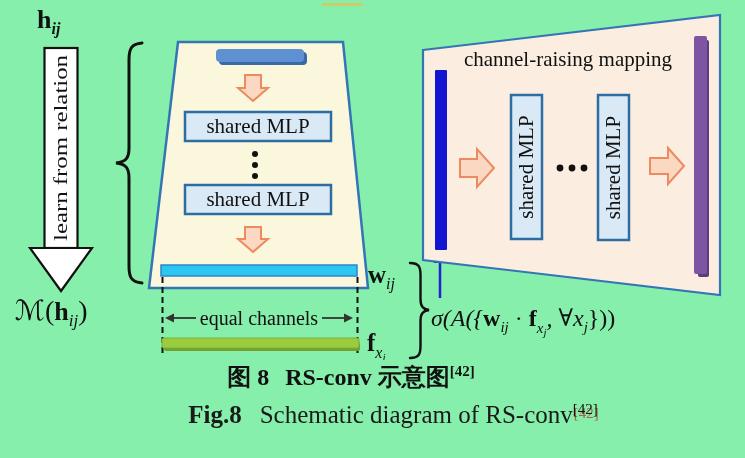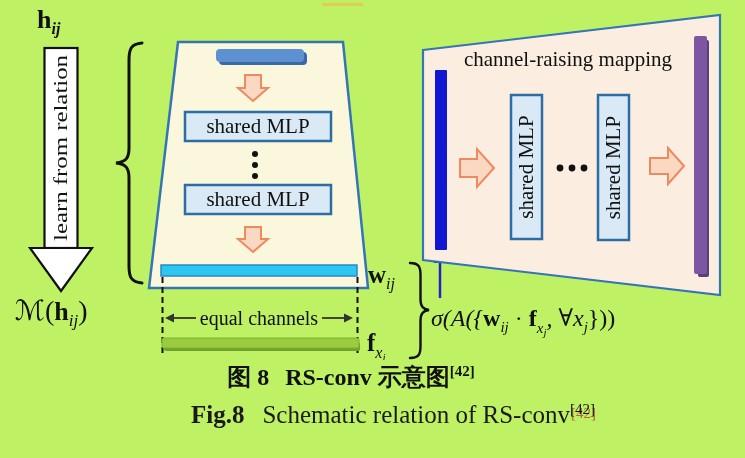--- a/index.html
+++ b/index.html
@@ -1,16 +1,16 @@
 <!DOCTYPE html>
 <html><head>
 <meta charset="utf-8">
 <style>
   html,body{margin:0;padding:0;background:#ffffff;}
-  .page{position:relative;width:745px;height:458px;background:#bef264;overflow:hidden;
+  .page{position:relative;width:745px;height:458px;background:#86efac;overflow:hidden;
         font-family:"Liberation Serif","DejaVu Serif",serif;}
   svg text{font-family:"Liberation Serif","DejaVu Serif","DejaVu Sans",serif;fill:#111111;}
   .caption-zh{position:absolute;top:361px;left:351px;transform:translateX(-50%);
       white-space:nowrap;font-weight:bold;font-size:24px;color:#111111;}
   .caption-zh .fig-no{margin-right:16px;}
   .caption-zh sup{font-size:15px;font-weight:bold;}
   .caption-en{position:absolute;top:401px;left:393px;transform:translateX(-50%);
       white-space:nowrap;font-size:25px;color:#1a1a1a;}
   .caption-en .fig-no{margin-right:18px;font-weight:bold;}
   .ref-wrap{position:relative;display:inline-block;vertical-align:super;font-size:15px;}
@@ -111,16 +111,16 @@
     <rect x="698" y="40" width="11" height="237" rx="2" fill="#5C3E78"></rect>
     <rect x="694" y="36" width="13" height="238" rx="2" fill="#7E55A3"></rect>
   </svg>
 
   
   <div class="caption-zh">
     <span class="fig-no">图 8</span><span>RS-conv 示意图</span><sup>[42]</sup>
   </div>
 
   <div class="caption-en">
-    <span class="fig-no">Fig.8</span><span>Schematic relation of RS-conv</span><span class="ref-wrap"><span class="ref-ghost">[42]</span><span class="ref-main">[42]</span></span>
+    <span class="fig-no">Fig.8</span><span>Schematic diagram of RS-conv</span><span class="ref-wrap"><span class="ref-ghost">[42]</span><span class="ref-main">[42]</span></span>
   </div>
 
 </div>
 
 </body></html>

